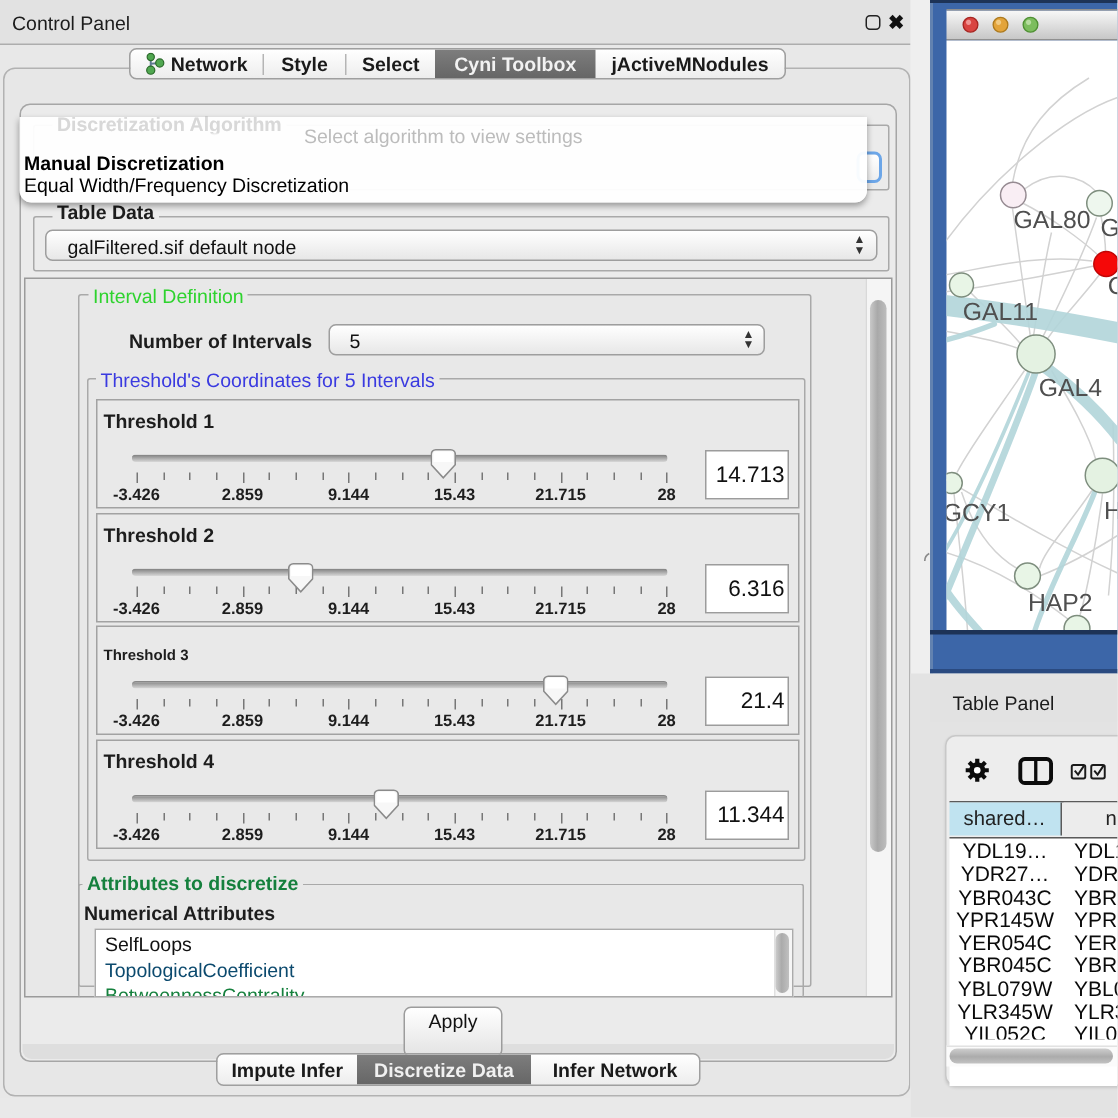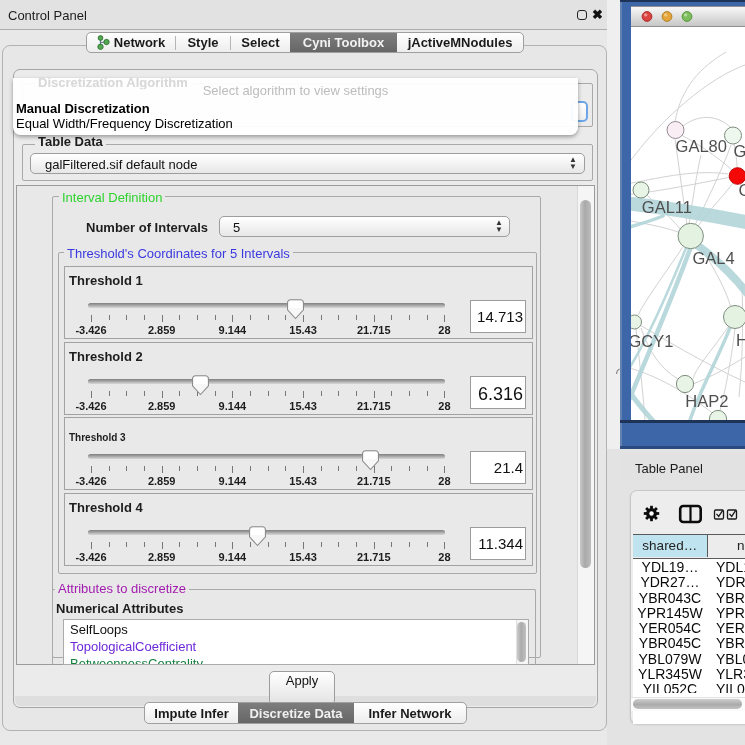--- a/index.html
+++ b/index.html
@@ -133,21 +133,21 @@
       <div class="abs" style="left:131.68px;top:400px;width:60px;text-align:center;font-size:11px;font-weight:bold;color:#1d1d1d;">2.859</div>
       <div class="abs" style="left:202.35999999999999px;top:400px;width:60px;text-align:center;font-size:11px;font-weight:bold;color:#1d1d1d;">9.144</div>
       <div class="abs" style="left:273.03999999999996px;top:400px;width:60px;text-align:center;font-size:11px;font-weight:bold;color:#1d1d1d;">15.43</div>
       <div class="abs" style="left:343.71999999999997px;top:400px;width:60px;text-align:center;font-size:11px;font-weight:bold;color:#1d1d1d;">21.715</div>
       <div class="abs" style="left:414.4px;top:400px;width:60px;text-align:center;font-size:11px;font-weight:bold;color:#1d1d1d;">28</div>
       <svg class="abs" style="left:192.1px;top:375px;" width="17" height="21" viewBox="0 0 17 21">
         <path d="M 3.5,0.8 h 10 a 3,3 0 0 1 3,3 v 7 L 8.5,19.5 0.5,10.8 v -7 a 3,3 0 0 1 3,-3 z" fill="#f7f7f7" stroke="#8b8b8b" stroke-width="1.1"></path>
         <path d="M 2,4 a 2,2 0 0 1 2,-2 h 9 a 2,2 0 0 1 2,2 v 5 h -13 z" fill="#ffffff"></path>
       </svg>
       <div class="abs" style="left:470px;top:376px;width:56px;height:33px;background:#fff;border:1px solid #9c9c9c;"></div>
-      <div class="abs" style="left:470px;top:384px;width:53px;text-align:right;font-size:18px;color:#111;">6.316</div>
+      <div class="abs" style="left:470px;top:384px;width:53px;text-align:right;font-size:15px;color:#111;">6.316</div>
       <div class="abs" style="left:64px;top:417px;width:469px;height:73px;border:1px solid #a2a2a2;background:#e9e9e9;"></div>
       <div class="abs" style="left:69px;top:432px;font-size:10px;font-weight:bold;color:#1d1d1d;">Threshold 3</div>
       <div class="abs" style="left:88px;top:454px;width:357px;height:5px;border-radius:3px;background:linear-gradient(#8f8f8f,#d8d8d8);border-top:1px solid #888;"></div>
       <div class="abs" style="left:91.0px;top:466px;width:1px;height:7px;background:#777;"></div>
       <div class="abs" style="left:108.7px;top:466px;width:1px;height:5px;background:#777;"></div>
       <div class="abs" style="left:126.3px;top:466px;width:1px;height:5px;background:#777;"></div>
       <div class="abs" style="left:144.0px;top:466px;width:1px;height:5px;background:#777;"></div>
       <div class="abs" style="left:161.7px;top:466px;width:1px;height:7px;background:#777;"></div>
       <div class="abs" style="left:179.3px;top:466px;width:1px;height:5px;background:#777;"></div>
       <div class="abs" style="left:197.0px;top:466px;width:1px;height:5px;background:#777;"></div>
@@ -209,25 +209,25 @@
       <div class="abs" style="left:414.4px;top:551px;width:60px;text-align:center;font-size:11px;font-weight:bold;color:#1d1d1d;">28</div>
       <svg class="abs" style="left:248.6px;top:526px;" width="17" height="21" viewBox="0 0 17 21">
         <path d="M 3.5,0.8 h 10 a 3,3 0 0 1 3,3 v 7 L 8.5,19.5 0.5,10.8 v -7 a 3,3 0 0 1 3,-3 z" fill="#f7f7f7" stroke="#8b8b8b" stroke-width="1.1"></path>
         <path d="M 2,4 a 2,2 0 0 1 2,-2 h 9 a 2,2 0 0 1 2,2 v 5 h -13 z" fill="#ffffff"></path>
       </svg>
       <div class="abs" style="left:470px;top:527px;width:56px;height:33px;background:#fff;border:1px solid #9c9c9c;"></div>
       <div class="abs" style="left:470px;top:535px;width:53px;text-align:right;font-size:15px;color:#111;">11.344</div>
     </div>
 
   <div class="abs" style="left:52px;top:589px;width:484px;height:76px;border:1px solid #a9a9a9;border-radius:2px;border-bottom:none;"></div>
-  <div class="abs" style="left:55px;top:581px;font-size:13px;color:#a21caf;background:#e8e8e8;padding:0 3px;">Attributes to discretize</div>
+  <div class="abs" style="left:55px;top:581px;font-size:13px;color:#15803d;background:#e8e8e8;padding:0 3px;font-weight:bold;">Attributes to discretize</div>
   <div class="abs" style="left:56px;top:601px;font-size:13px;font-weight:bold;color:#1d1d1d;">Numerical Attributes</div>
   <div class="abs" style="left:63px;top:619px;width:466px;height:46px;background:#ffffff;border:1px solid #ababab;overflow:hidden;">
     <div style="position:absolute;left:6px;top:2px;font-size:13px;color:#111;">SelfLoops</div>
-    <div style="position:absolute;left:6px;top:19px;font-size:13px;color:#6d28d9;">TopologicalCoefficient</div>
+    <div style="position:absolute;left:6px;top:19px;font-size:13px;color:#0c4a6e;">TopologicalCoefficient</div>
     <div style="position:absolute;left:6px;top:36px;font-size:13px;color:#15803d;">BetweennessCentrality</div>
   </div>
   <div class="abs" style="left:516px;top:620px;width:12px;height:44px;background:#f6f6f6;border-left:1px solid #e0e0e0;"></div>
   <div class="abs" style="left:517px;top:622px;width:9px;height:40px;background:linear-gradient(90deg,#cccccc,#ababab 45%,#c0c0c0);border-radius:5px;"></div>
 
   <div class="abs" style="left:269px;top:671px;width:66px;height:34px;background:linear-gradient(#ffffff,#e3e3e3);border:1px solid #9c9c9c;border-radius:5px;text-align:center;font-size:13px;color:#111;line-height:17px;">Apply</div>
 
   <div id="bottabs" class="abs" style="left:144px;top:702px;height:22px;display:flex;border:1px solid #9f9f9f;border-radius:5px;overflow:hidden;font-size:13px;font-weight:bold;color:#1a1a1a;background:linear-gradient(#ffffff,#ededed);">
     <div style="width:93px;display:flex;align-items:center;justify-content:center;">Impute Infer</div>
     <div style="width:116px;display:flex;align-items:center;justify-content:center;background:linear-gradient(#7d7d7d,#666666);color:#f0f0f0;">Discretize Data</div>

